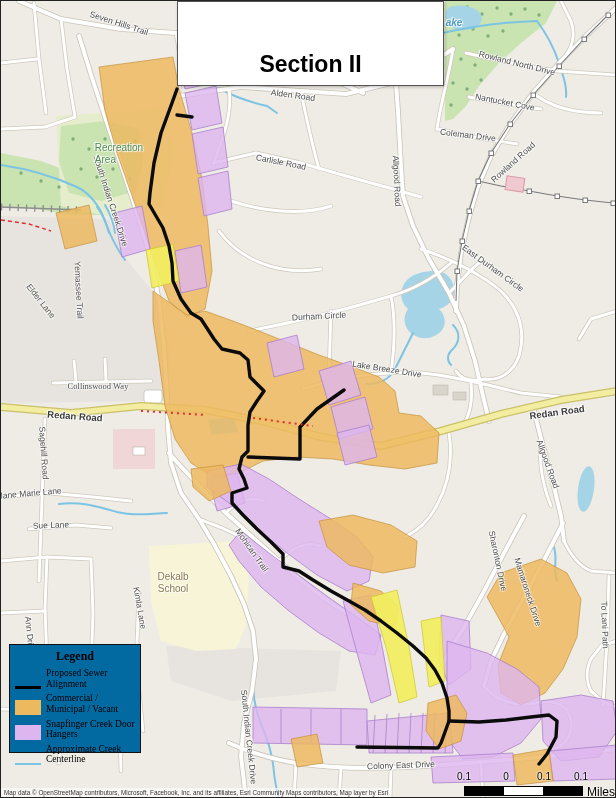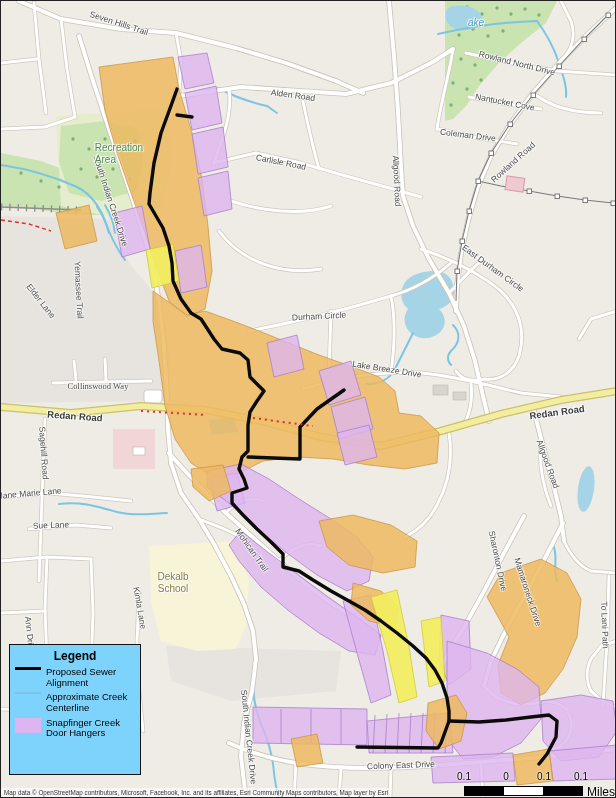--- a/index.html
+++ b/index.html
@@ -20,24 +20,24 @@
     transform:translate(-50%,-50%) rotate(var(--r,0deg));
     text-shadow:0 0 2px #fff,0 0 2px #fff,1px 1px 1px #fff,-1px -1px 1px #fff;}
   .map-label.park{color:#4f8a4f;font-size:10px;white-space:pre-line;text-align:left;line-height:1.15;}
   .map-label.school{color:#8a7a4a;font-size:10px;white-space:pre-line;text-align:center;line-height:1.15;}
   .map-label.water{color:#4d9cc4;font-style:italic;font-size:10px;}
   .map-label.major{font-size:9.5px;color:#3c3c3c;font-weight:bold;}
   #title-box{position:absolute;left:176px;top:0;width:267px;height:85px;background:#fff;
     border:1px solid #555;box-shadow:1px 1px 3px rgba(0,0,0,.25);display:flex;
     align-items:flex-end;justify-content:center;padding-bottom:7px;box-sizing:border-box;}
   #title-box h1{margin:0;font-size:23px;font-weight:bold;color:#000;}
-  #legend-box{position:absolute;left:8px;top:643px;width:132px;height:131px;background:#7dd3fc;
-    border:1.6px solid #111;box-sizing:border-box;padding:4px 5px 3px 5px;}
+  #legend-box{position:absolute;left:8px;top:643px;width:132px;height:109px;background:#0369a1;
+    border:1.6px solid #111;box-sizing:border-box;padding:4px 5px 3px 5px;font-family:Liberation Serif, serif;}
   #legend-box h2{margin:0 0 4px 0;font-size:12px;text-align:center;color:#000;}
-  .legend-item{display:flex;align-items:flex-start;gap:5px;margin-bottom:4px;}
+  .legend-item{display:flex;align-items:flex-end;gap:5px;margin-bottom:4px;}
   .legend-swatch{flex:0 0 26px;}
   .legend-swatch.rect{height:15px;}
   .legend-swatch.line{height:0;border-top-style:solid;}
   .legend-label{font-size:9.5px;line-height:1.12;color:#000;}
   #scale{position:absolute;left:445px;top:770px;width:170px;height:28px;}
   .scale-tick{position:absolute;top:0;transform:translateX(-50%);font-size:10px;color:#000;
      text-shadow:0 0 2px #fff,0 0 2px #fff;}
   #scale-track{position:absolute;left:18px;top:15px;width:117px;height:8px;background:#fff;
      border:1.2px solid #000;box-sizing:content-box;}
   .scale-seg{position:absolute;top:0;height:8px;background:#000;}
@@ -329,38 +329,45 @@
       <div class="map-label" style="left: 497px; top: 560px; --r: 78deg;">Sharonton Drive</div>
       <div class="map-label" style="left: 527px; top: 591px; --r: 72deg;">Mamaroneck Drive</div>
       <div class="map-label" style="left: 400px; top: 764px; --r: -2deg;">Colony East Drive</div>
       <div class="map-label" style="left: 248px; top: 736px; --r: 84deg;">South Indian Creek Drive</div>
       <div class="map-label" style="left: 604px; top: 624px; --r: 88deg;">To Lani Path</div>
       <div class="map-label" style="left: 29px; top: 634px; --r: 84deg;">Ann Drive</div>
       <div class="map-label park" style="left: 118px; top: 152px; --r: 0deg;">Recreation
 Area</div>
       <div class="map-label school" style="left: 172px; top: 581px; --r: 0deg;">Dekalb
 School</div>
-      <div class="map-label water" style="left: 475px; top: 21px; --r: 0deg;">ake</div>
+      <div class="map-label water" style="left: 453px; top: 21px; font-weight: bold; --r: 0deg;">ake</div>
     </div>
 
+<div id="title-box">
+  <h1>Section II</h1>
+</div>
 
 <div id="legend-box">
   <h2>Legend</h2>
   <div id="legend-items">
         <div class="legend-item">
           <span class="legend-swatch line" style="border-top-color: rgb(0, 0, 0); border-top-width: 3.5px;"></span>
           <span class="legend-label">Proposed Sewer Alignment</span>
         </div>
         <div class="legend-item">
-          <span class="legend-swatch line" style="border-top-color: rgb(124, 196, 227); border-top-width: 2.5px;"></span>
-          <span class="legend-label">Approximate Creek Centerline</span>
+          <span class="legend-swatch rect" style="background: rgb(237, 185, 95);"></span>
+          <span class="legend-label">Commercial / Municipal / Vacant</span>
         </div>
         <div class="legend-item">
           <span class="legend-swatch rect" style="background: rgb(221, 181, 239);"></span>
           <span class="legend-label">Snapfinger Creek Door Hangers</span>
+        </div>
+        <div class="legend-item">
+          <span class="legend-swatch line" style="border-top-color: rgb(124, 196, 227); border-top-width: 2.5px;"></span>
+          <span class="legend-label">Approximate Creek Centerline</span>
         </div>
       </div>
 </div>
 
 <div id="scale">
   <div id="scale-ticks">
         <span class="scale-tick" style="left: 18px;">0.1</span>
         <span class="scale-tick" style="left: 60px;">0</span>
         <span class="scale-tick" style="left: 98px;">0.1</span>
         <span class="scale-tick" style="left: 135px;">0.1</span>

